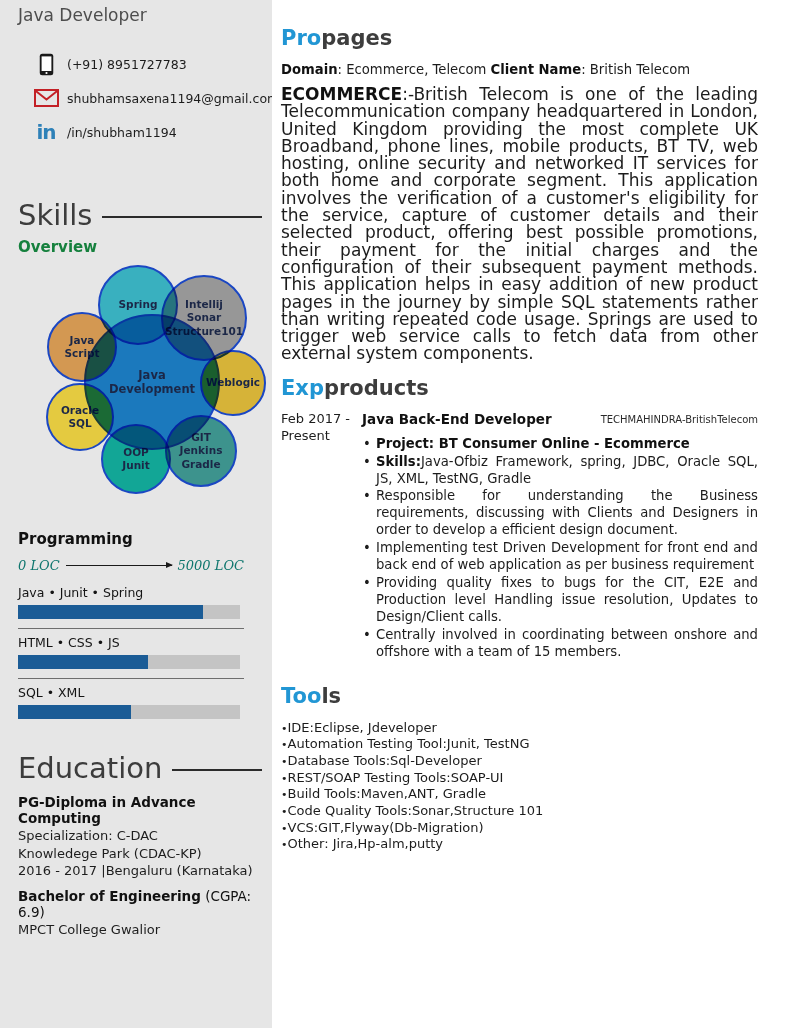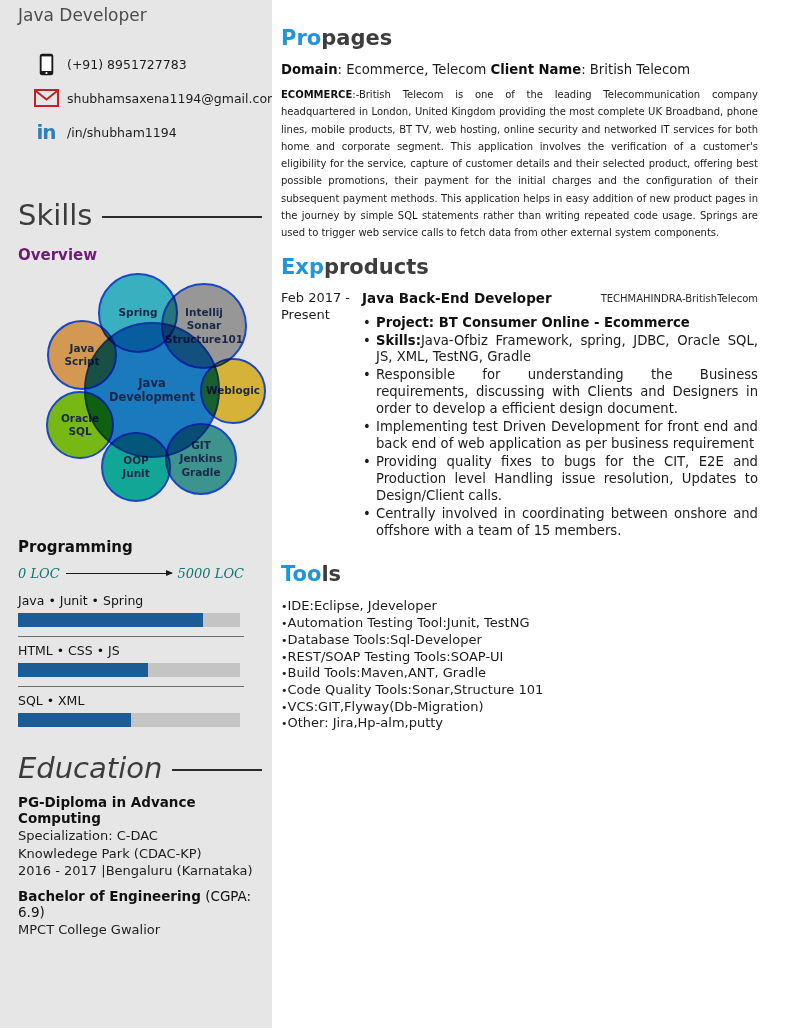--- a/index.html
+++ b/index.html
@@ -14,22 +14,22 @@
 
   .contact { margin-top:27px; display:flex; flex-direction:column; gap:10px; }
   .contact-row { display:flex; align-items:center; min-height:24px; }
   .c-icon { width:28px; margin-left:14px; margin-right:7px; display:flex; align-items:center; justify-content:center; flex:0 0 28px; }
   .c-text { font-size:12.5px; color:#1d1d1d; }
   .in-glyph { font-weight:bold; font-size:20px; color:#2e81b8; letter-spacing:-1px; font-family:"DejaVu Sans",sans-serif; }
 
   .sec-head { display:flex; align-items:center; font-size:29px; font-weight:400; color:#3c3c3c; }
   .sec-head .rule { flex:1; height:2px; background:#2b2b2b; margin-left:10px; margin-top:4px; }
   .skills-head { margin-top:54px; }
-  .edu-head { margin-top:24px;font-style:italic; }
-  .overview { margin-top:14px; font-size:15px; font-weight:bold; color:#701a75; }
+  .edu-head { margin-top:32px; }
+  .overview { margin-top:6px; font-size:15px; font-weight:bold; color:#15803d; }
 
   
   .venn { position:relative; height:258px; margin-top:4px; }
   .vc { position:absolute; border-radius:50%; mix-blend-mode:multiply; border:2px solid #1d4ed8;
         display:flex; align-items:center; justify-content:center; text-align:center; }
   .vc-label { font-size:10.5px; font-weight:bold; color:#1e2b4f; white-space:pre-line; line-height:1.25; }
   .vc-center { left:66px; top:54px; width:136px; height:136px; }
   .vc-center .vc-label { font-size:11.5px; }
   .vc-spring   { left:80px;  top:5px;   width:80px; height:80px; }
   .vc-intellij { left:143px; top:15px;  width:86px; height:86px; }
@@ -56,21 +56,21 @@
   .edu-suffix { font-weight:400; }
   .edu-line { font-size:13px; color:#1d1d1d; line-height:1.2; margin-top:2px; }
 
   
   .main { position:absolute; left:272px; top:0; width:522px; height:1028px; background:#fff; padding:0 36px 0 9px; }
   h2.m-head { font-size:21px; font-weight:bold; color:#3d3d3d; }
   h2.m-head .accent { color:#2196d4; }
   .project-head { margin-top:26px; }
   .meta-line { margin-top:12px; font-size:13.2px; color:#1c1c1c; }
   .meta-line b { color:#111; }
-  .body-par { margin-top:9px; font-size:10px; line-height:17.3px; color:#1c1c1c; text-align:justify; }
+  .body-par { margin-top:9px; font-size:17px; line-height:17.3px; color:#1c1c1c; text-align:justify; }
   .body-par b { color:#111; }
 
   .exp-head { margin-top:13px; }
   .exp-block { margin-top:11px; display:flex; }
   .exp-date { flex:0 0 81px; font-size:13px; color:#1d1d1d; line-height:1.3; }
   .exp-body { flex:1; }
   .role-row { display:flex; justify-content:space-between; align-items:flex-start; }
   .role { font-size:13.5px; font-weight:bold; color:#111; }
   .company { font-size:10px; color:#2a2a2a; white-space:nowrap; padding-top:3px; }
   ul.exp-bullets { margin-top:9px; list-style:none; }
@@ -144,21 +144,21 @@
       </div>
       <div class="vc vc-git" style="background: rgb(67, 163, 156);">
         <span class="vc-label">GIT
 Jenkins
 Gradle</span>
       </div>
       <div class="vc vc-oop" style="background: #14b8a6;">
         <span class="vc-label">OOP
 Junit</span>
       </div>
-      <div class="vc vc-oracle" style="background: #84cc16;">
+      <div class="vc vc-oracle" style="background: #fde047;">
         <span class="vc-label">Oracle
 SQL</span>
       </div>
       <div class="vc vc-js" style="background: rgb(234, 169, 91);">
         <span class="vc-label">Java
 Script</span>
       </div>
     </div>
 
     <div class="prog-head">Programming</div>

